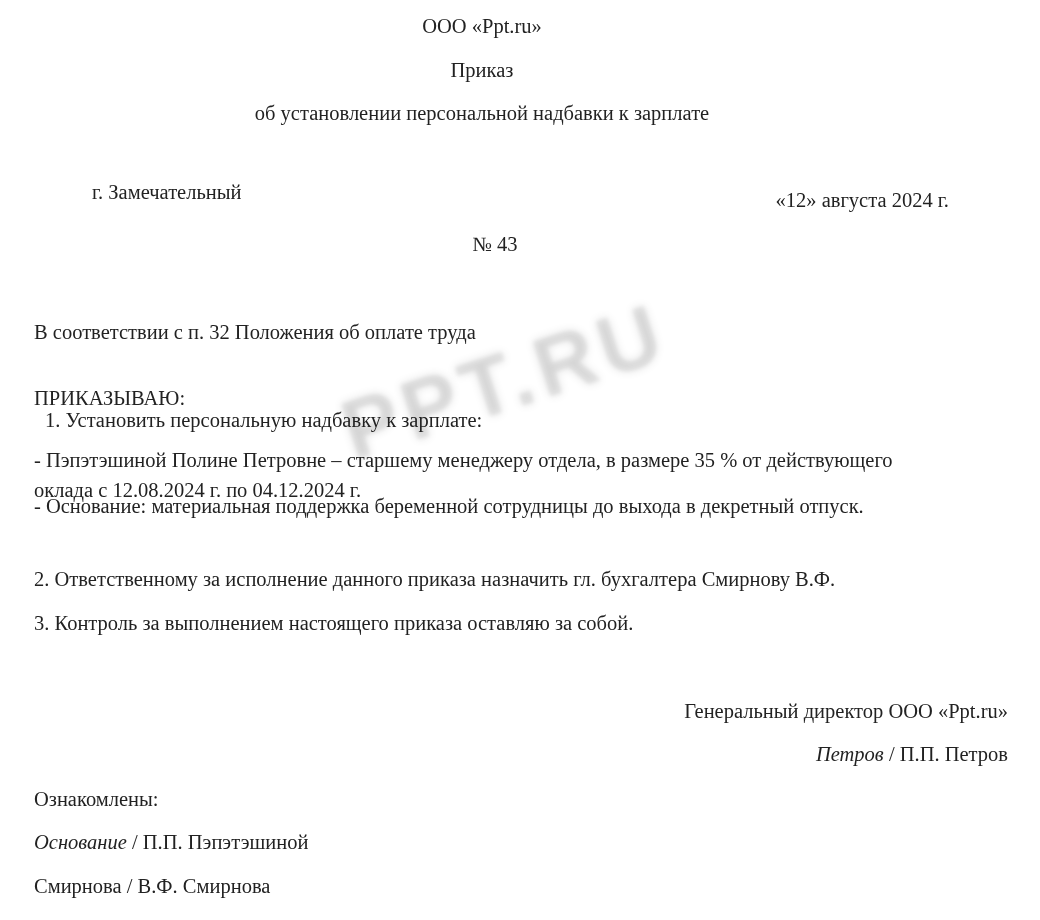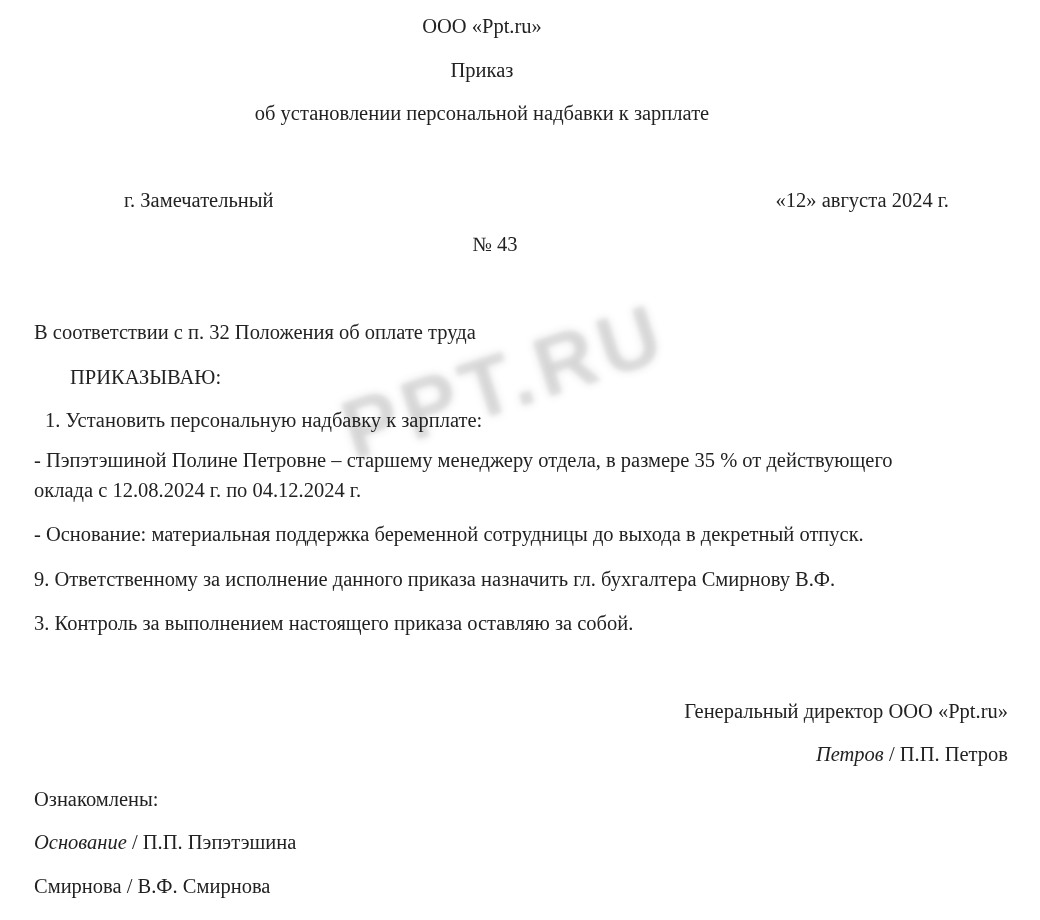--- a/index.html
+++ b/index.html
@@ -25,37 +25,37 @@
   </style>
 </head>
 <body>
 
 <div class="watermark">PPT.RU</div>
 
 <div class="line center" style="top:14px;">ООО «Ppt.ru»</div>
 <div class="line center" style="top:58px;">Приказ</div>
 <div class="line center" style="top:101px;">об установлении персональной надбавки к зарплате</div>
 
-<div class="line" style="top:188px; left:92px;margin-left:32px;">г. Замечательный</div>
+<div class="line" style="top:180px; left:92px;">г. Замечательный</div>
 <div class="line" style="top:188px; right:91px;">«12» августа 2024 г.</div>
 <div class="line center" style="top:232px;margin-left:13px;">№ 43</div>
 
 <div class="line left" style="top:320px;">В соответствии с п. 32 Положения об оплате труда</div>
-<div class="line left" style="top:365px;margin-left:36px;">ПРИКАЗЫВАЮ:</div>
+<div class="line left" style="top:386px;">ПРИКАЗЫВАЮ:</div>
 <div class="line left" style="top:408px;margin-left:11px;">1. Установить персональную надбавку к зарплате:</div>
 <div class="line left" style="top:448px;">- Пэпэтэшиной Полине Петровне – старшему менеджеру отдела, в размере 35 % от действующего</div>
 <div class="line left" style="top:478px;">оклада с 12.08.2024 г. по 04.12.2024 г.</div>
-<div class="line left" style="top:522px;">- Основание: материальная поддержка беременной сотрудницы до выхода в декретный отпуск.</div>
-<div class="line left" style="top:567px;">9. Ответственному за исполнение данного приказа назначить гл. бухгалтера Смирнову В.Ф.</div>
+<div class="line left" style="top:494px;">- Основание: материальная поддержка беременной сотрудницы до выхода в декретный отпуск.</div>
+<div class="line left" style="top:567px;">2. Ответственному за исполнение данного приказа назначить гл. бухгалтера Смирнову В.Ф.</div>
 <div class="line left" style="top:611px;">3. Контроль за выполнением настоящего приказа оставляю за собой.</div>
 
 <div class="line right" style="top:699px;">Генеральный директор ООО «Ppt.ru»</div>
 <div class="line right" style="top:742px;">
   <i>Петров</i><span> / </span><span>П.П. Петров</span>
 </div>
 
 <div class="line left" style="top:787px;">Ознакомлены:</div>
 <div class="line left" style="top:830px;">
-  <i>Основание</i><span> / </span><span>П.П. Пэпэтэшина</span>
+  <i>Основание</i><span> / </span><span>П.П. Пэпэтэшиной</span>
 </div>
 <div class="line left" style="top:874px;">
   <span>Смирнова</span><span> / </span><span>В.Ф. Смирнова</span>
 </div>
 
 </body></html>

